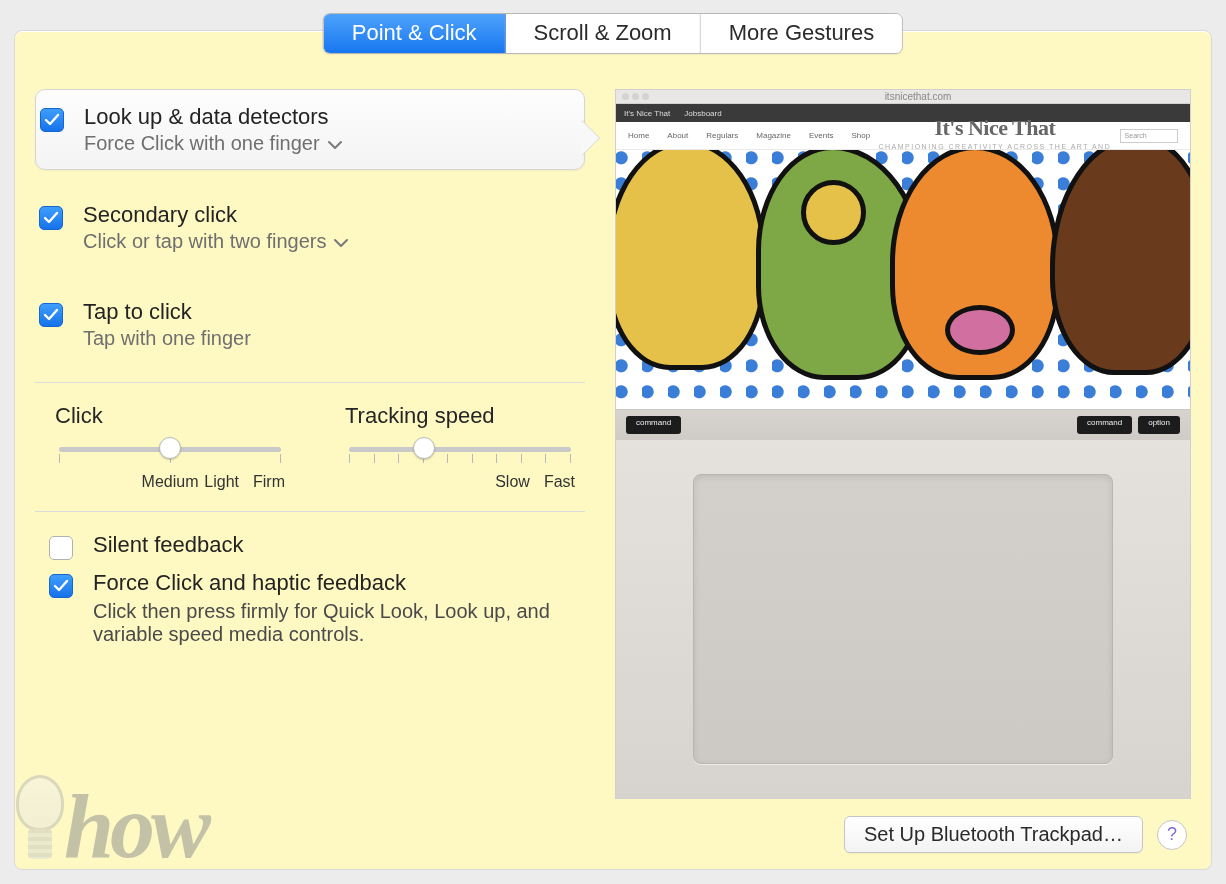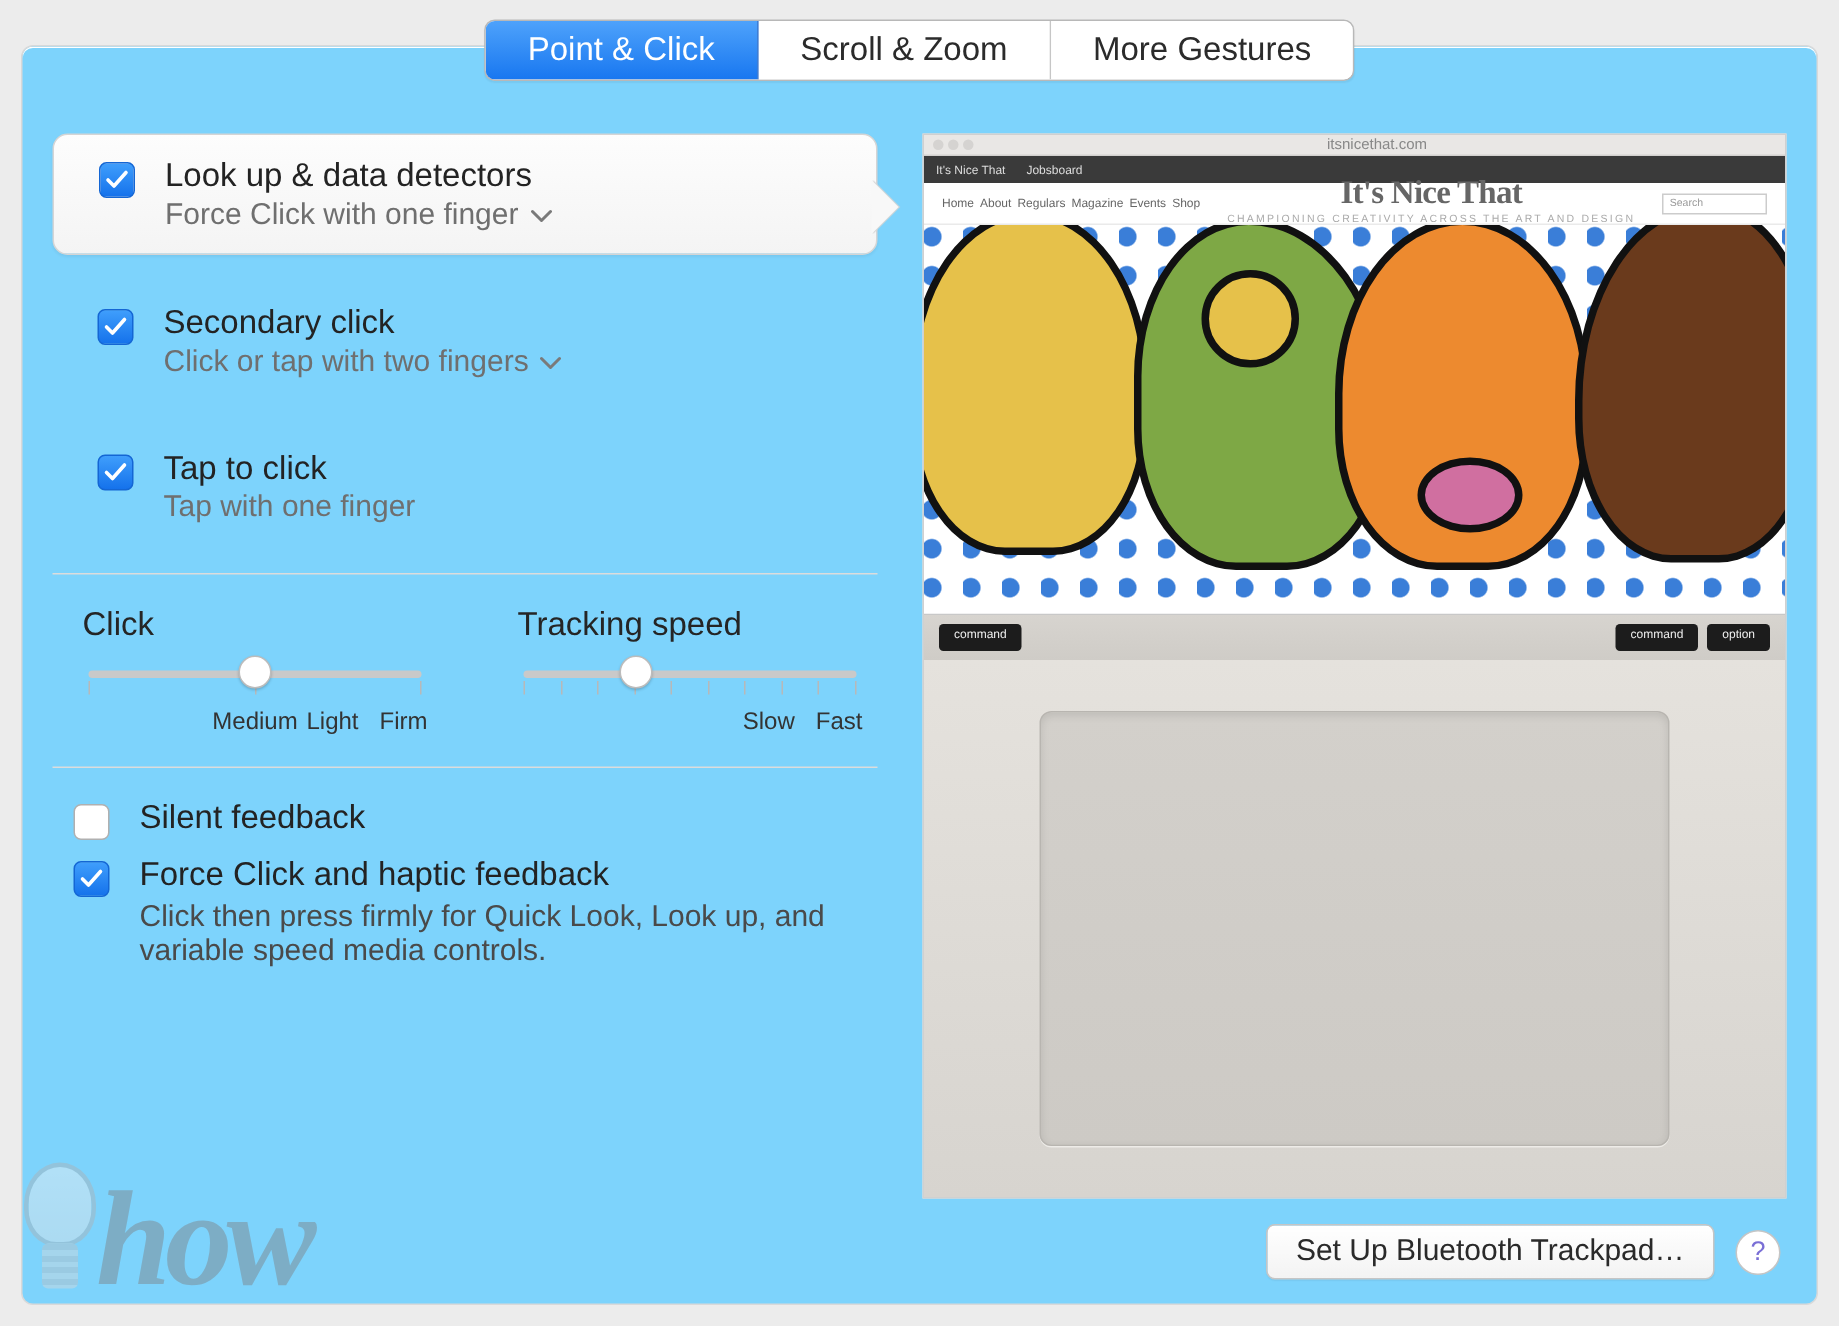--- a/index.html
+++ b/index.html
@@ -9,21 +9,21 @@
     background: #ececec;
     font-family: -apple-system, "Helvetica Neue", Helvetica, Arial, sans-serif;
     font-size: 20px;
     color: #252525;
     overflow: hidden;
     position: relative;
   }
   .panel {
     position: absolute;
     left: 14px; right: 14px; top: 30px; bottom: 14px;
-    background: #7dd3fc;
+    background: #fef9c3;
     border: 1px solid #d9d9d9;
     border-radius: 8px;
     box-shadow: inset 0 1px 0 #fff;
   }
   
   .tabs {
     position: absolute;
     top: -18px; left: 50%; transform: translateX(-50%);
     display: flex;
     border: 1px solid #b8b8b8;
@@ -58,21 +58,21 @@
   }
   .right {
     flex: 1;
     padding-left: 10px;
   }
 
   
   .option-row {
     display: flex;
     align-items: flex-start;
-    padding: 14px 10px 14px 30px;
+    padding: 14px 10px 14px 4px;
     border-radius: 10px;
     margin-bottom: 18px;
     position: relative;
   }
   .option-row.selected {
     background: linear-gradient(#fdfdfd, #f4f4f4);
     border: 1px solid #d5d5d5;
     box-shadow: 0 1px 2px rgba(0,0,0,.05);
   }
   .option-row.selected::after {
@@ -160,21 +160,21 @@
     display: flex; flex-direction: column;
     font-size: 10px;
   }
   .browser-top {
     height: 14px; background: #e9e7e5; border-bottom: 1px solid #d3d1cf;
     display:flex; align-items:center; padding:0 6px; gap:3px; color:#888;
   }
   .browser-top .dot{width:7px;height:7px;border-radius:50%;background:#d5d3d1;}
   .browser-tabs { height: 18px; background: #3a3a3a; display:flex; align-items:center; color:#ddd; font-size:8px; padding:0 8px; gap:14px;}
   .browser-nav { height: 28px; display:flex; align-items:center; justify-content:space-between; padding: 0 12px; color:#666; font-size:8px; border-bottom:1px solid #eaeaea;}
-  .browser-nav .menu{display:flex; gap:4px;}
+  .browser-nav .menu{display:flex; gap:18px;}
   .brand { text-align:center; }
   .brand .logo { font-size: 22px; font-weight: 800; font-family: Georgia, 'Times New Roman', serif; letter-spacing:-0.5px; }
   .brand .tag { font-size: 7px; color:#aaa; letter-spacing:1.5px; margin-top:2px;}
   .searchbox{width:70px;height:14px;border:1px solid #ccc;font-size:7px;display:flex;align-items:center;padding:0 4px;color:#999;}
   .art {
     flex:1;
     background:
       radial-gradient(circle at 20% 30%, #3a7ed8 0 6px, transparent 7px) 0 0/26px 26px,
       #fff;
     position:relative; overflow:hidden;

